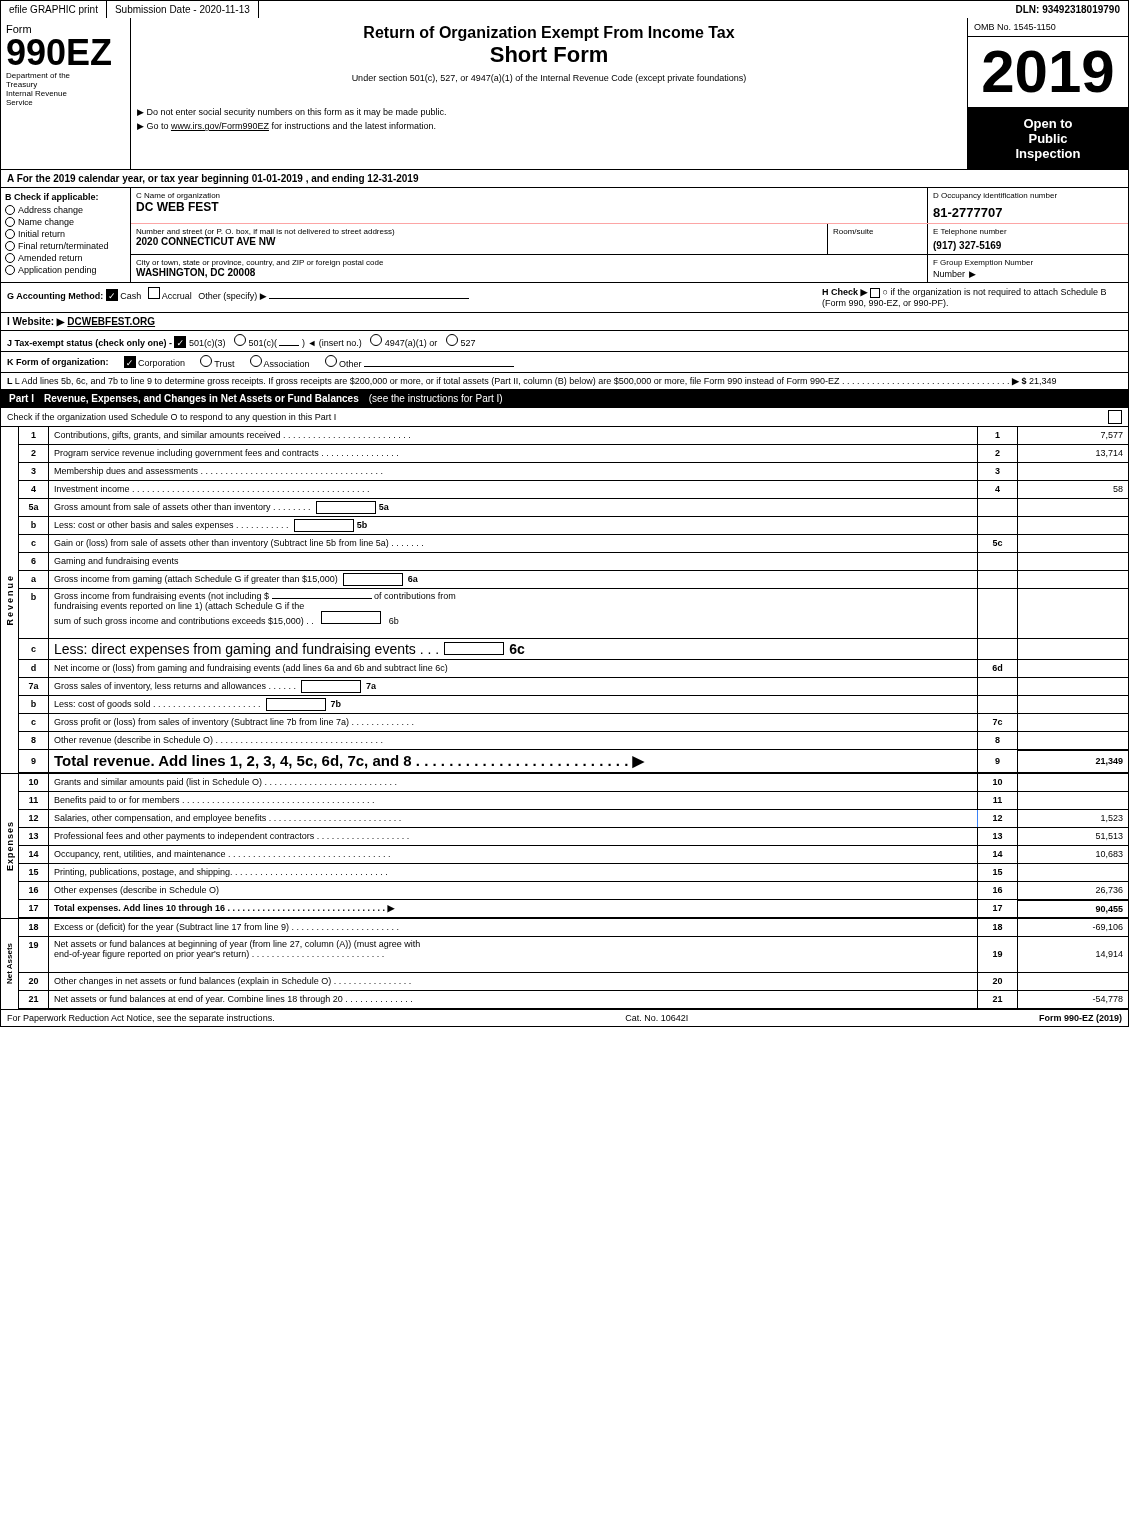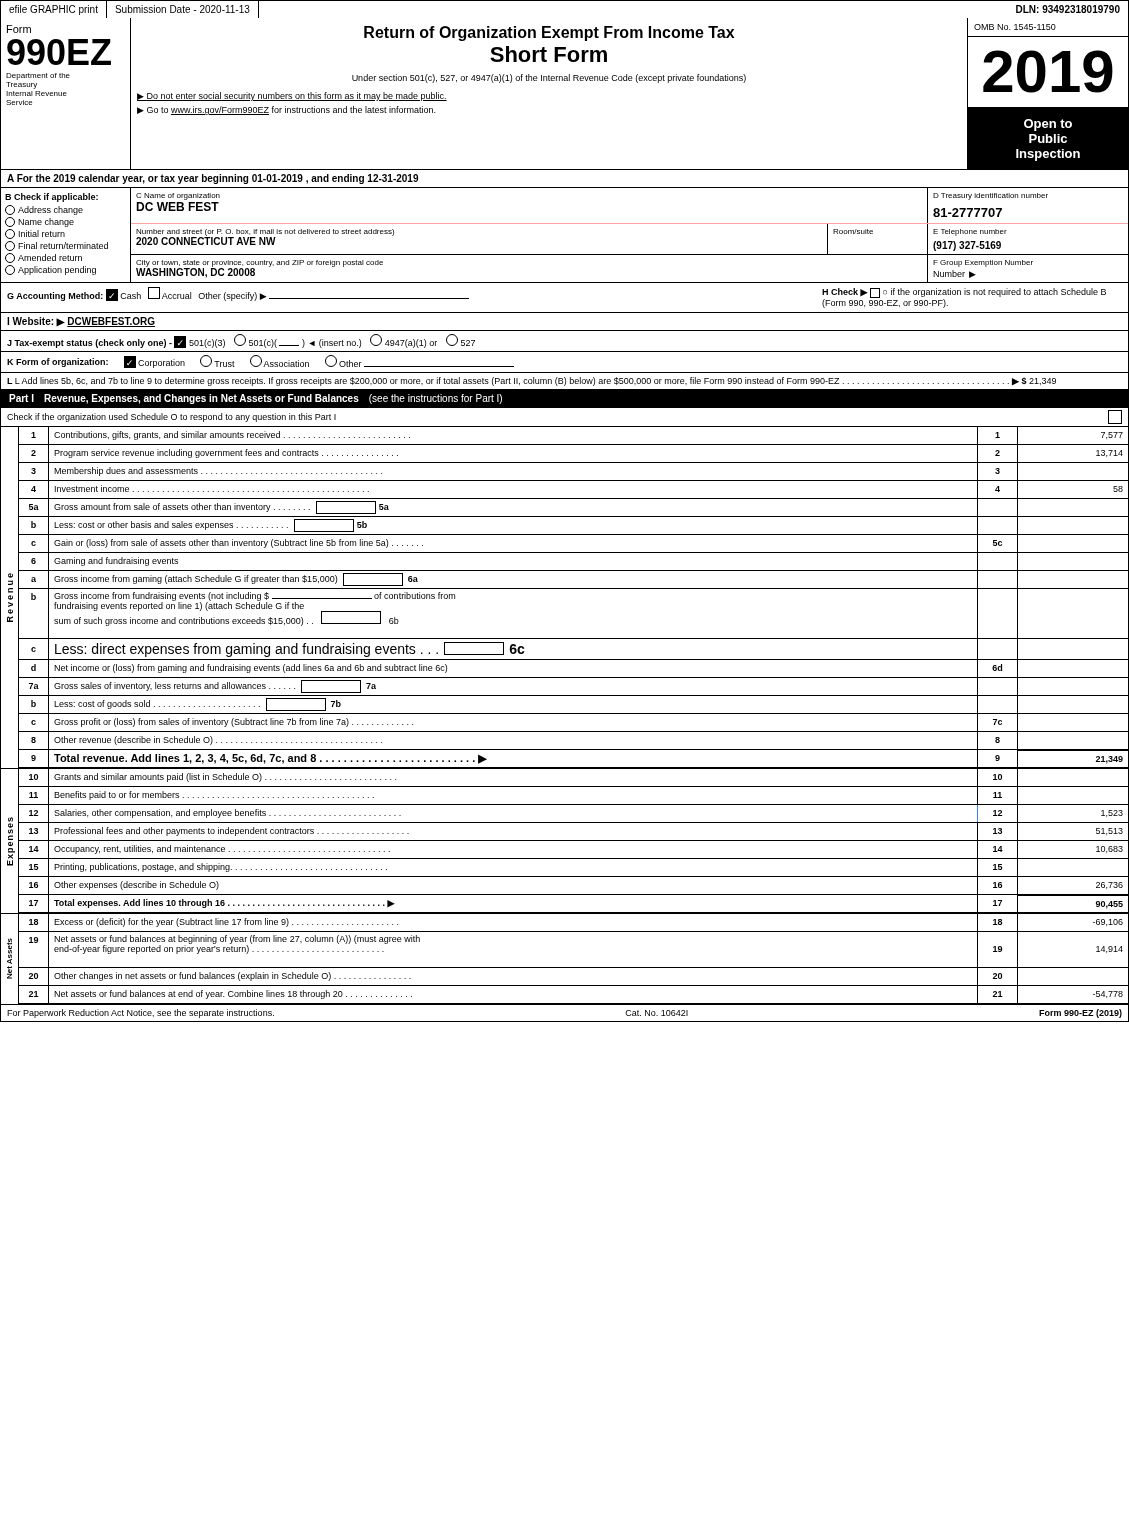--- a/index.html
+++ b/index.html
@@ -31,21 +31,21 @@
       <div style="font-size:8px;">Department of the</div>
       <div style="font-size:8px;">Treasury</div>
       <div style="font-size:8px;">Internal Revenue</div>
       <div style="font-size:8px;">Service</div>
     </div>
 
     <div style="flex:1; padding:6px; text-align:center; border-right:1px solid #000;">
       <div style="font-size:16px; font-weight:bold;">Return of Organization Exempt From Income Tax</div>
       <div style="font-size:22px; font-weight:bold;">Short Form</div>
       <div style="font-size:9px; margin-top:5px;">Under section 501(c), 527, or 4947(a)(1) of the Internal Revenue Code (except private foundations)</div>
-      <div style="margin-top:8px; text-align:left; font-size:9px;text-decoration:underline;">
+      <div style="margin-top:24px; text-align:left; font-size:9px;">
         <span>▶ Do not enter social security numbers on this form as it may be made public.</span>
       </div>
       <div style="margin-top:4px; text-align:left; font-size:9px;">
         <span>▶ Go to <span style="text-decoration:underline;">www.irs.gov/Form990EZ</span> for instructions and the latest information.</span>
       </div>
     </div>
 
     <div style="width:160px; display:flex; flex-direction:column;">
       <div style="padding:4px 6px; font-size:9px; border-bottom:1px solid #000;">OMB No. 1545-1150</div>
       <div style="font-size:60px; font-weight:bold; text-align:center; line-height:1; padding:5px; border-bottom:1px solid #000;">2019</div>
@@ -92,21 +92,21 @@
     </div>
 
     <div style="flex:1;">
 
       <div style="display:flex; border-bottom:1px solid #fca5a5;">
         <div style="flex:1; padding:3px 5px; border-right:1px solid #000;">
           <div style="font-size:8px;">C Name of organization</div>
           <div style="font-size:12px; font-weight:bold;">DC WEB FEST</div>
         </div>
         <div style="width:200px; padding:3px 5px;">
-          <div style="font-size:8px;">D Treasury identification number</div>
+          <div style="font-size:8px;">D Occupancy identification number</div>
           <div style="font-size:13px; font-weight:bold; margin-top:5px;">81-2777707</div>
         </div>
       </div>
 
       <div style="display:flex; border-bottom:1px solid #000;">
         <div style="flex:1; padding:3px 5px; border-right:1px solid #000;">
           <div style="font-size:8px;">Number and street (or P. O. box, if mail is not delivered to street address)</div>
           <div style="font-size:10px; font-weight:bold;">2020 CONNECTICUT AVE NW</div>
         </div>
         <div style="width:100px; padding:3px 5px; border-right:1px solid #000;">
@@ -370,21 +370,21 @@
 
       <div style="display:flex; border-bottom:1px solid #000; min-height:18px;">
         <div style="width:30px; text-align:center; border-right:1px solid #000; font-size:9px; display:flex; align-items:center; justify-content:center; font-weight:bold;">8</div>
         <div style="flex:1; padding:2px 5px; border-right:1px solid #000; font-size:9px; display:flex; align-items:center;">Other revenue (describe in Schedule O) . . . . . . . . . . . . . . . . . . . . . . . . . . . . . . . . . .</div>
         <div style="width:40px; text-align:center; border-right:1px solid #000; font-size:9px; display:flex; align-items:center; justify-content:center; font-weight:bold;">8</div>
         <div style="width:110px; text-align:right; padding:2px 5px; font-size:9px; display:flex; align-items:center; justify-content:flex-end;"></div>
       </div>
 
       <div style="display:flex; border-bottom:1px solid #000; min-height:18px;">
         <div style="width:30px; text-align:center; border-right:1px solid #000; font-size:9px; display:flex; align-items:center; justify-content:center; font-weight:bold;">9</div>
-        <div style="flex:1; padding:2px 5px; border-right:1px solid #000; font-size:11px; display:flex; align-items:center; font-weight:bold;">Total revenue. Add lines 1, 2, 3, 4, 5c, 6d, 7c, and 8 . . . . . . . . . . . . . . . . . . . . . . . . . . ▶</div>
+        <div style="flex:1; padding:2px 5px; border-right:1px solid #000; font-size:15px; display:flex; align-items:center; font-weight:bold;">Total revenue. Add lines 1, 2, 3, 4, 5c, 6d, 7c, and 8 . . . . . . . . . . . . . . . . . . . . . . . . . . ▶</div>
         <div style="width:40px; text-align:center; border-right:1px solid #000; font-size:9px; display:flex; align-items:center; justify-content:center; font-weight:bold;">9</div>
         <div style="width:110px; text-align:right; padding:2px 5px; font-size:9px; display:flex; align-items:center; justify-content:flex-end; font-weight:bold; border-top:1px solid #000;">21,349</div>
       </div>
 
     </div>
   </div>
 
   <div style="display:flex; border:1px solid #000; border-top:none;">
     <div style="width:18px; border-right:1px solid #000; display:flex; align-items:center; justify-content:center;">
       <span style="writing-mode:vertical-rl; transform:rotate(180deg); font-size:9px; font-weight:bold; letter-spacing:1px;">Expenses</span>

